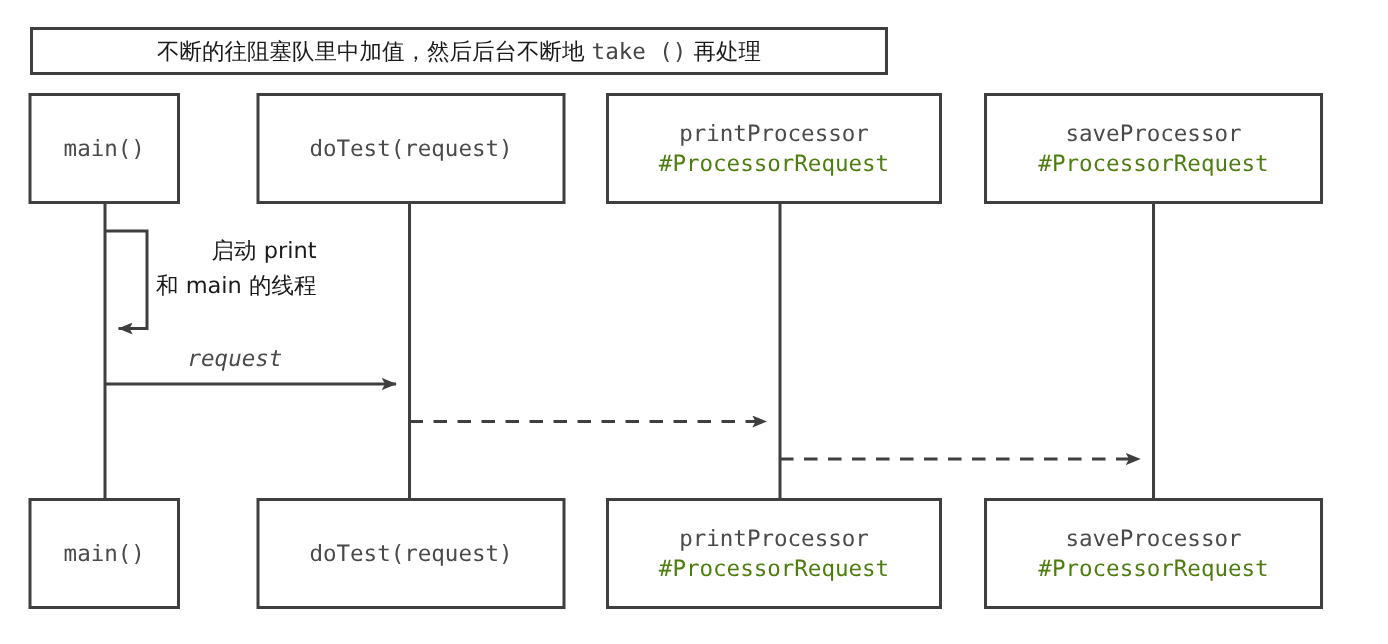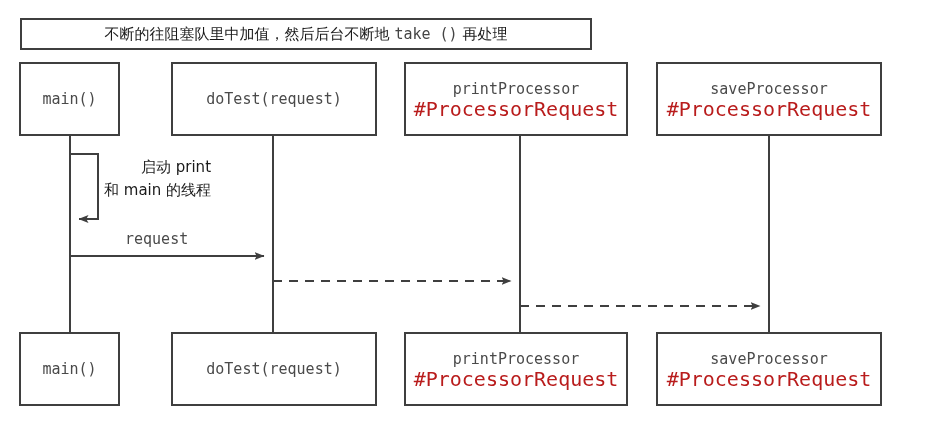--- a/index.html
+++ b/index.html
@@ -63,22 +63,22 @@
   }
   .participant .pname {
     font-family: "DejaVu Sans Mono", monospace;
     font-size: 15px;
     color: #4a4a4a;
     line-height: 20px;
     white-space: nowrap;
   }
   .participant .pname2 {
     font-family: "DejaVu Sans Mono", monospace;
-    font-size: 20px;
-    color: #b91c1c;
+    font-size: 15px;
+    color: #4d7c0f;
     line-height: 20px;
     white-space: nowrap;
   }
 
   
   .lifeline {
     position: absolute;
     width: 2px;
     background: #3f3f3f;
   }
@@ -169,21 +169,21 @@
 
   <div class="msg-label-cjk" style="left:104px; top:156px; text-align:right;">
     <div style="padding-left:12px;">
       <span>启动 print</span>
     </div>
     <div>
       <span>和 main 的线程</span>
     </div>
   </div>
 
-  <div class="msg-label" style="left:125px; top:230px;">
+  <div class="msg-label" style="left:125px; top:230px;font-style:italic;">
     <span>request</span>
   </div>
 
   <div class="participant" style="left:19px; top:332px; width:101px; height:74px;">
     <span class="pname">main()</span>
   </div>
 
   <div class="participant" style="left:171px; top:332px; width:206px; height:74px;">
     <span class="pname">doTest(request)</span>
   </div>

